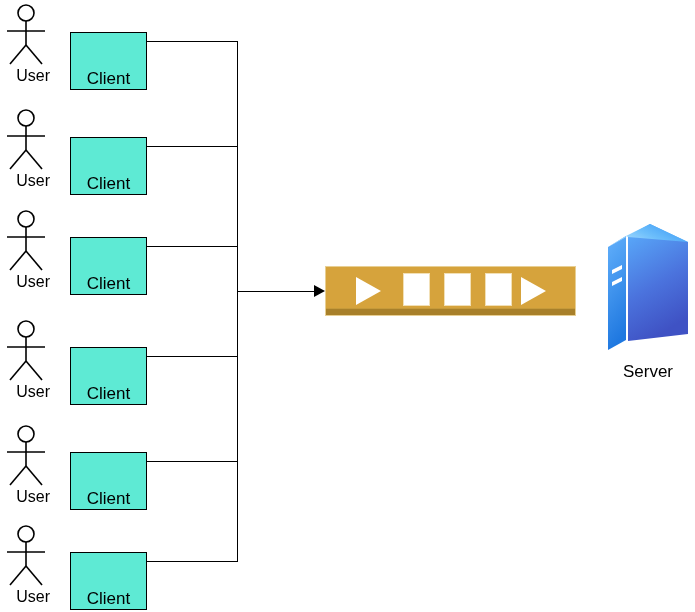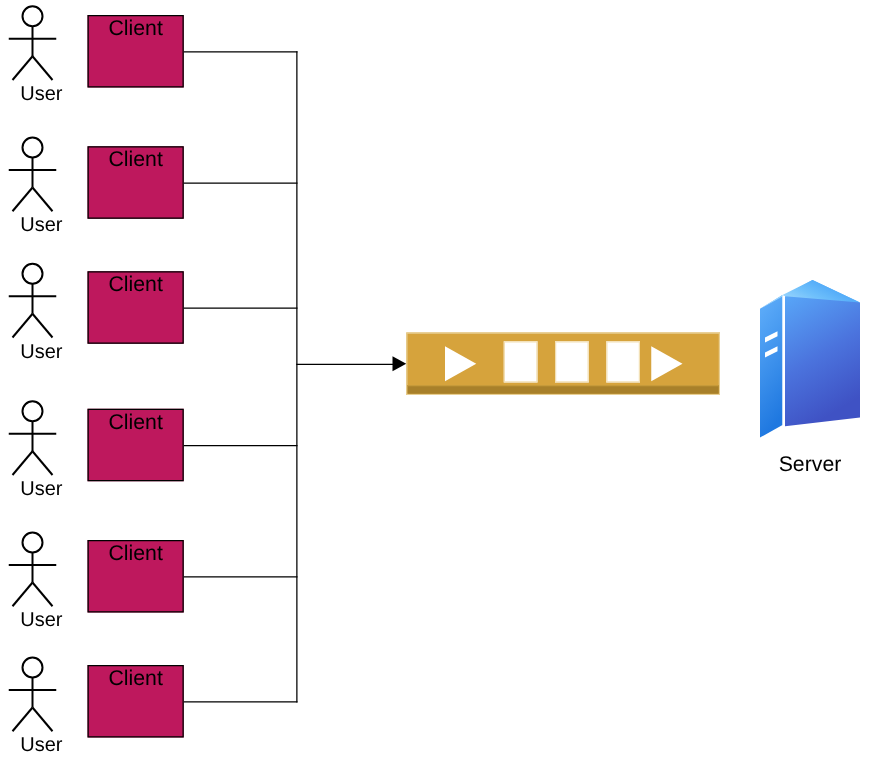--- a/index.html
+++ b/index.html
@@ -33,28 +33,29 @@
     color: #000000;
     font-family: "Liberation Sans", sans-serif;
     line-height: 20px;
     white-space: nowrap;
   }
   .client-box {
     position: absolute;
     width: 77px;
     height: 58px;
     border: 1.6px solid #000000;
-    background: #be185d;
+    background: #5eead4;
     box-sizing: border-box;
     display: flex;
-    align-items: flex-start;
+    align-items: flex-end;
     justify-content: center;
     font-size: 17px;
     color: #000000;
     font-family: "Liberation Sans", sans-serif;
+    margin-top: 20px;
   }
   .hline {
     position: absolute;
     height: 0;
     border-top: 1.5px solid #000000;
   }
   .vbus {
     position: absolute;
     width: 0;
     border-left: 1.5px solid #000000;

